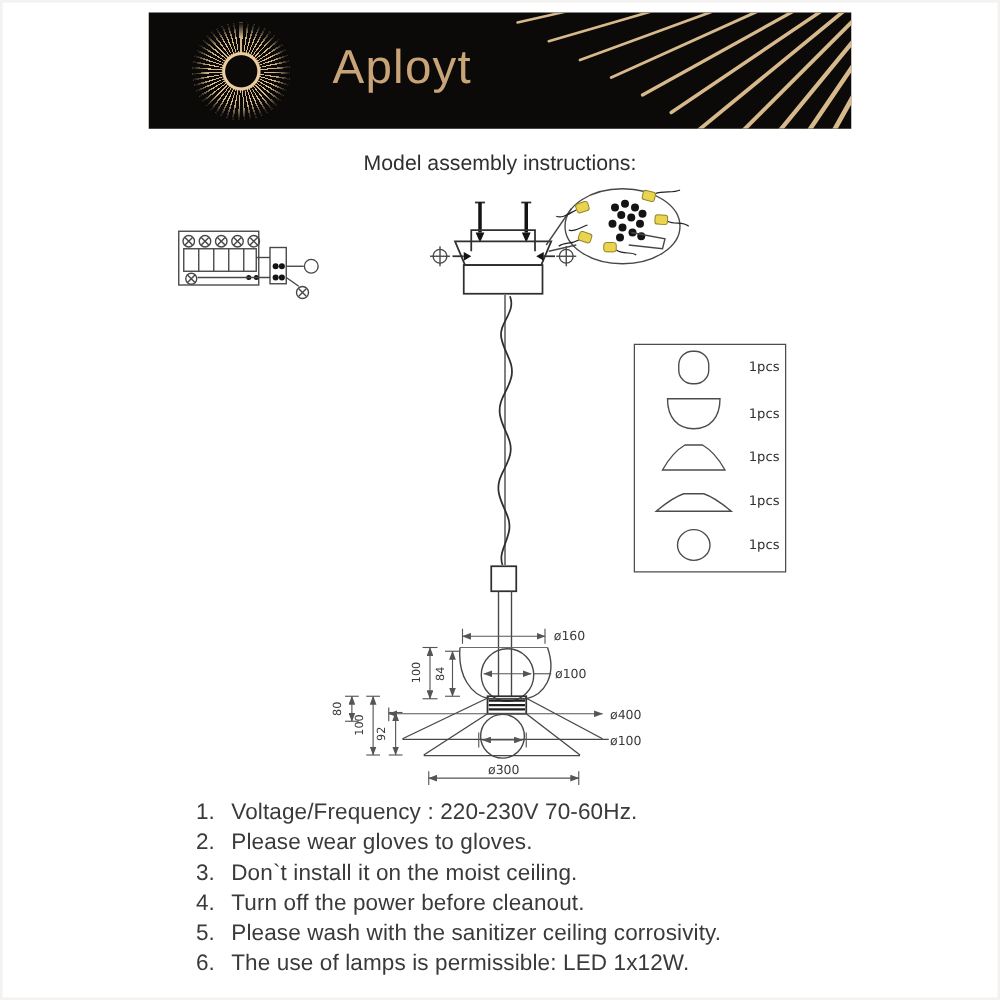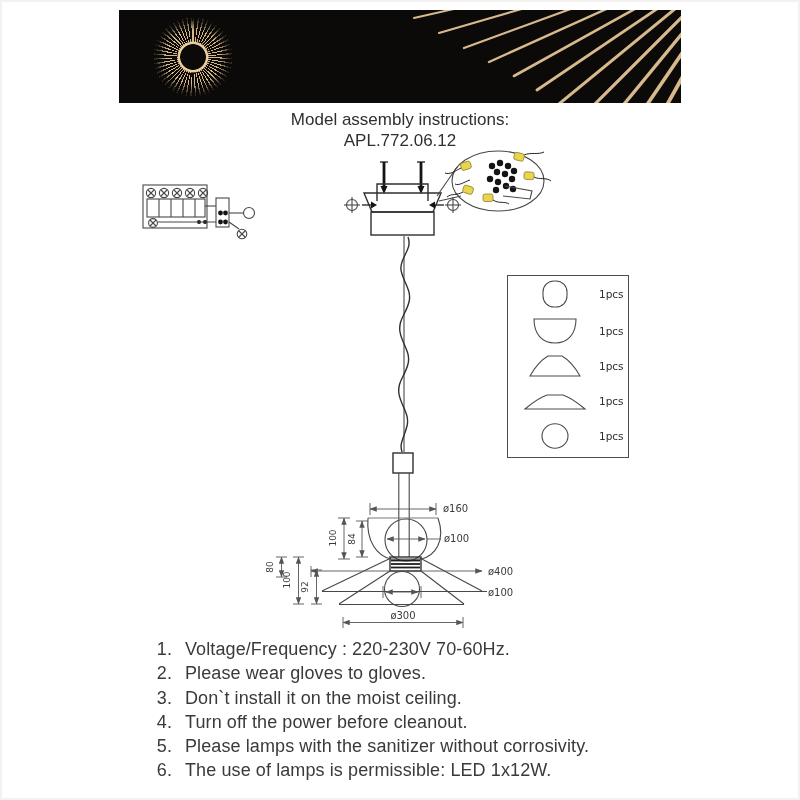--- a/index.html
+++ b/index.html
@@ -13,21 +13,21 @@
     background:repeating-conic-gradient(#d8b98c 0deg 2.2deg, rgba(216,185,140,0) 2.2deg 7.0deg)}
   .starburst::before{content:"";position:absolute;inset:0;border-radius:50%;
     background:
       radial-gradient(closest-side, #0b0a09 0 32%, #ecce9e 34% 38%, rgba(11,10,9,0) 41%),
       radial-gradient(closest-side, rgba(11,10,9,0) 0 68%, #0b0a09 100%)}
   .brand{position:absolute;left:147px;top:50%;transform:translateY(-54%);
     font-size:38px;font-weight:400;letter-spacing:1px;color:#c8a478}
   .banner-rays{position:absolute;right:0;top:0}
 
   
-  .title{position:absolute;left:119px;top:109px;width:562px;text-align:center;
+  .title{position:absolute;left:119px;top:120px;width:562px;text-align:center;
     font-size:17px;line-height:21px;color:#2f2f2f}
 
   
   svg.draw{position:absolute;left:0;top:0}
   .ln{stroke:#474747;stroke-width:1.1;fill:none}
   .lnb{stroke:#2f2f2f;stroke-width:1.4;fill:none}
   .dim{stroke:#555;stroke-width:0.9;fill:none}
   .dimtxt{fill:#3a3a3a;font:10px "DejaVu Sans",sans-serif}
   .dimtxt.rot{font:9px "DejaVu Sans",sans-serif}
   .blk{fill:#141414;stroke:none}
@@ -48,40 +48,40 @@
   .instr-num{width:26px;text-align:right;flex:0 0 26px}
   .instr-text{margin-left:13px}
 </style>
 </head>
 <body>
 
 <div class="page-frame"></div>
 
 <div class="banner">
   <div class="starburst"></div>
+  <span class="brand">Aployt</span>
   <svg class="banner-rays" width="562" height="93" viewBox="0 0 562 93">
     <g stroke="#d8b98c" stroke-linecap="round">
       <line x1="640" y1="-70" x2="295" y2="8" stroke-width="2"></line>
       <line x1="640" y1="-70" x2="320" y2="23" stroke-width="2.1"></line>
       <line x1="640" y1="-70" x2="345" y2="38" stroke-width="2.2"></line>
       <line x1="640" y1="-70" x2="370" y2="52" stroke-width="2.4"></line>
       <line x1="640" y1="-70" x2="395" y2="66" stroke-width="2.6"></line>
       <line x1="640" y1="-70" x2="418" y2="80" stroke-width="2.8"></line>
       <line x1="640" y1="-70" x2="440" y2="94" stroke-width="3"></line>
       <line x1="640" y1="-70" x2="462" y2="108" stroke-width="3.2"></line>
       <line x1="640" y1="-70" x2="483" y2="121" stroke-width="3.4"></line>
       <line x1="640" y1="-70" x2="502" y2="133" stroke-width="3.6"></line>
       <line x1="640" y1="-70" x2="520" y2="145" stroke-width="3.8"></line>
     </g>
   </svg>
 </div>
 
 <div class="title">
   <div>Model assembly instructions:</div>
-  <div>APL.772.06.12</div>
 </div>
 
 <svg class="draw" width="800" height="800" viewBox="0 0 800 800">
   <defs>
     <marker id="ae" markerWidth="8" markerHeight="6" refX="7.5" refY="3" orient="auto-start-reverse">
       <path d="M0,0 L8,3 L0,6 Z" fill="#555"></path>
     </marker>
   </defs>
 
   <g>
@@ -323,19 +323,19 @@
   <div class="instr-row">
     <span class="instr-num">3.</span>
     <span class="instr-text">Don`t install it on the moist ceiling.</span>
   </div>
   <div class="instr-row">
     <span class="instr-num">4.</span>
     <span class="instr-text">Turn off the power before cleanout.</span>
   </div>
   <div class="instr-row">
     <span class="instr-num">5.</span>
-    <span class="instr-text">Please lamps with the sanitizer without corrosivity.</span>
+    <span class="instr-text">Please wash with the sanitizer ceiling corrosivity.</span>
   </div>
   <div class="instr-row">
     <span class="instr-num">6.</span>
     <span class="instr-text">The use of lamps is permissible: LED 1x12W.</span>
   </div>
 </div>
 
 </body></html>

